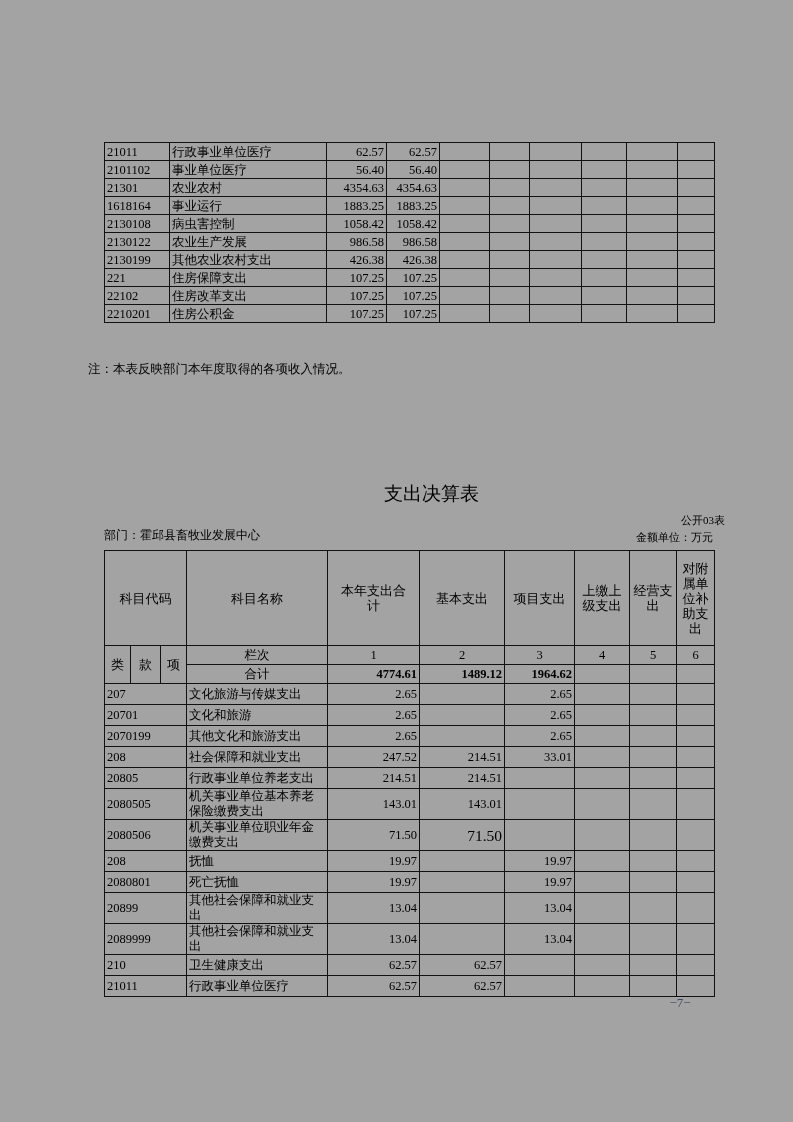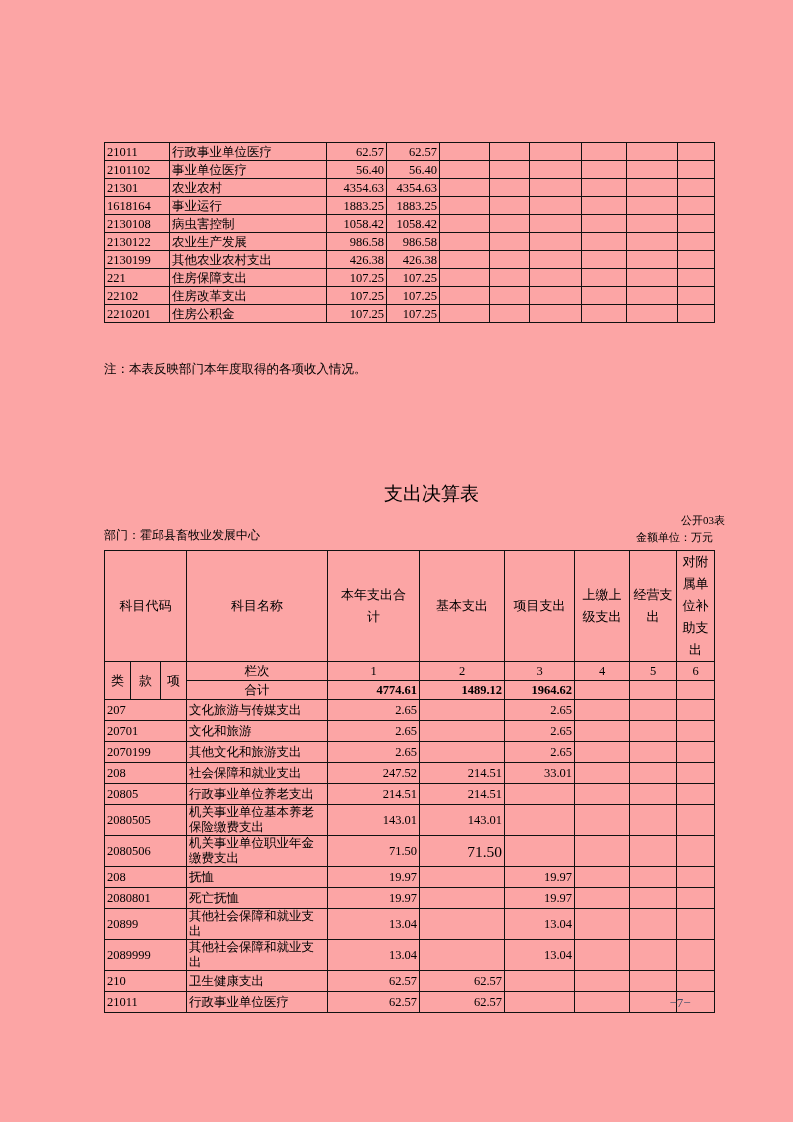--- a/index.html
+++ b/index.html
@@ -1,36 +1,36 @@
 <!DOCTYPE html>
 <html><head>
 <meta charset="utf-8">
 <style>
   html,body{margin:0;padding:0;background:#e8e8e8;}
   .page{
     position:relative;
     width:793px;height:1122px;
     margin:0 auto;
-    background:#fca5a5;
+    background:#a3a3a3;
     font-family:"Liberation Serif","DejaVu Serif",serif;
     color:#000;
     overflow:hidden;
   }
   table{border-collapse:collapse;table-layout:fixed;}
   td{border:1px solid #111;overflow:hidden;vertical-align:middle;}
 
   
   #income-table{position:absolute;left:104px;top:142px;width:611px;}
   #income-table tr{height:18px;}
   #income-table td{font-size:12.5px;line-height:14px;padding:0 2px;}
   #income-table td.code,#income-table td.name{text-align:left;}
   #income-table td.num{text-align:right;padding-right:2px;}
 
   .note{
-    position:absolute;left:104px;top:361px;
+    position:absolute;left:88px;top:361px;
     font-size:12.5px;
   }
 
   
   .exp-title{
     position:absolute;left:104px;top:481px;width:611px;
     text-align:center;padding-left:22px;
     font-size:19px;font-weight:normal;
   }
   .public-label{
@@ -44,21 +44,21 @@
   .unit-label{
     position:absolute;top:530px;right:80px;
     font-size:11px;
   }
 
   
   #expense-table{position:absolute;left:104px;top:550px;width:611px;}
   #expense-table td{font-size:12.5px;line-height:15px;padding:0 2px;}
   #expense-table tr.hdr{height:95px;}
   #expense-table tr.hdr td{
-    text-align:center;font-size:13px;line-height:22px;
+    text-align:center;font-size:13px;line-height:15px;
     white-space:pre-line;
   }
   #expense-table tr.sub{height:19px;}
   #expense-table tr.totalrow{height:19px;}
   #expense-table tr.sub td,#expense-table td.ctr{text-align:center;}
   #expense-table td.lkx{text-align:center;font-size:13px;}
   #expense-table tr.totalrow td.num{font-weight:bold;}
   #expense-table tr.data{height:21px;}
   #expense-table td.code,#expense-table td.name{text-align:left;}
   #expense-table td.num{text-align:right;padding-right:2px;}

